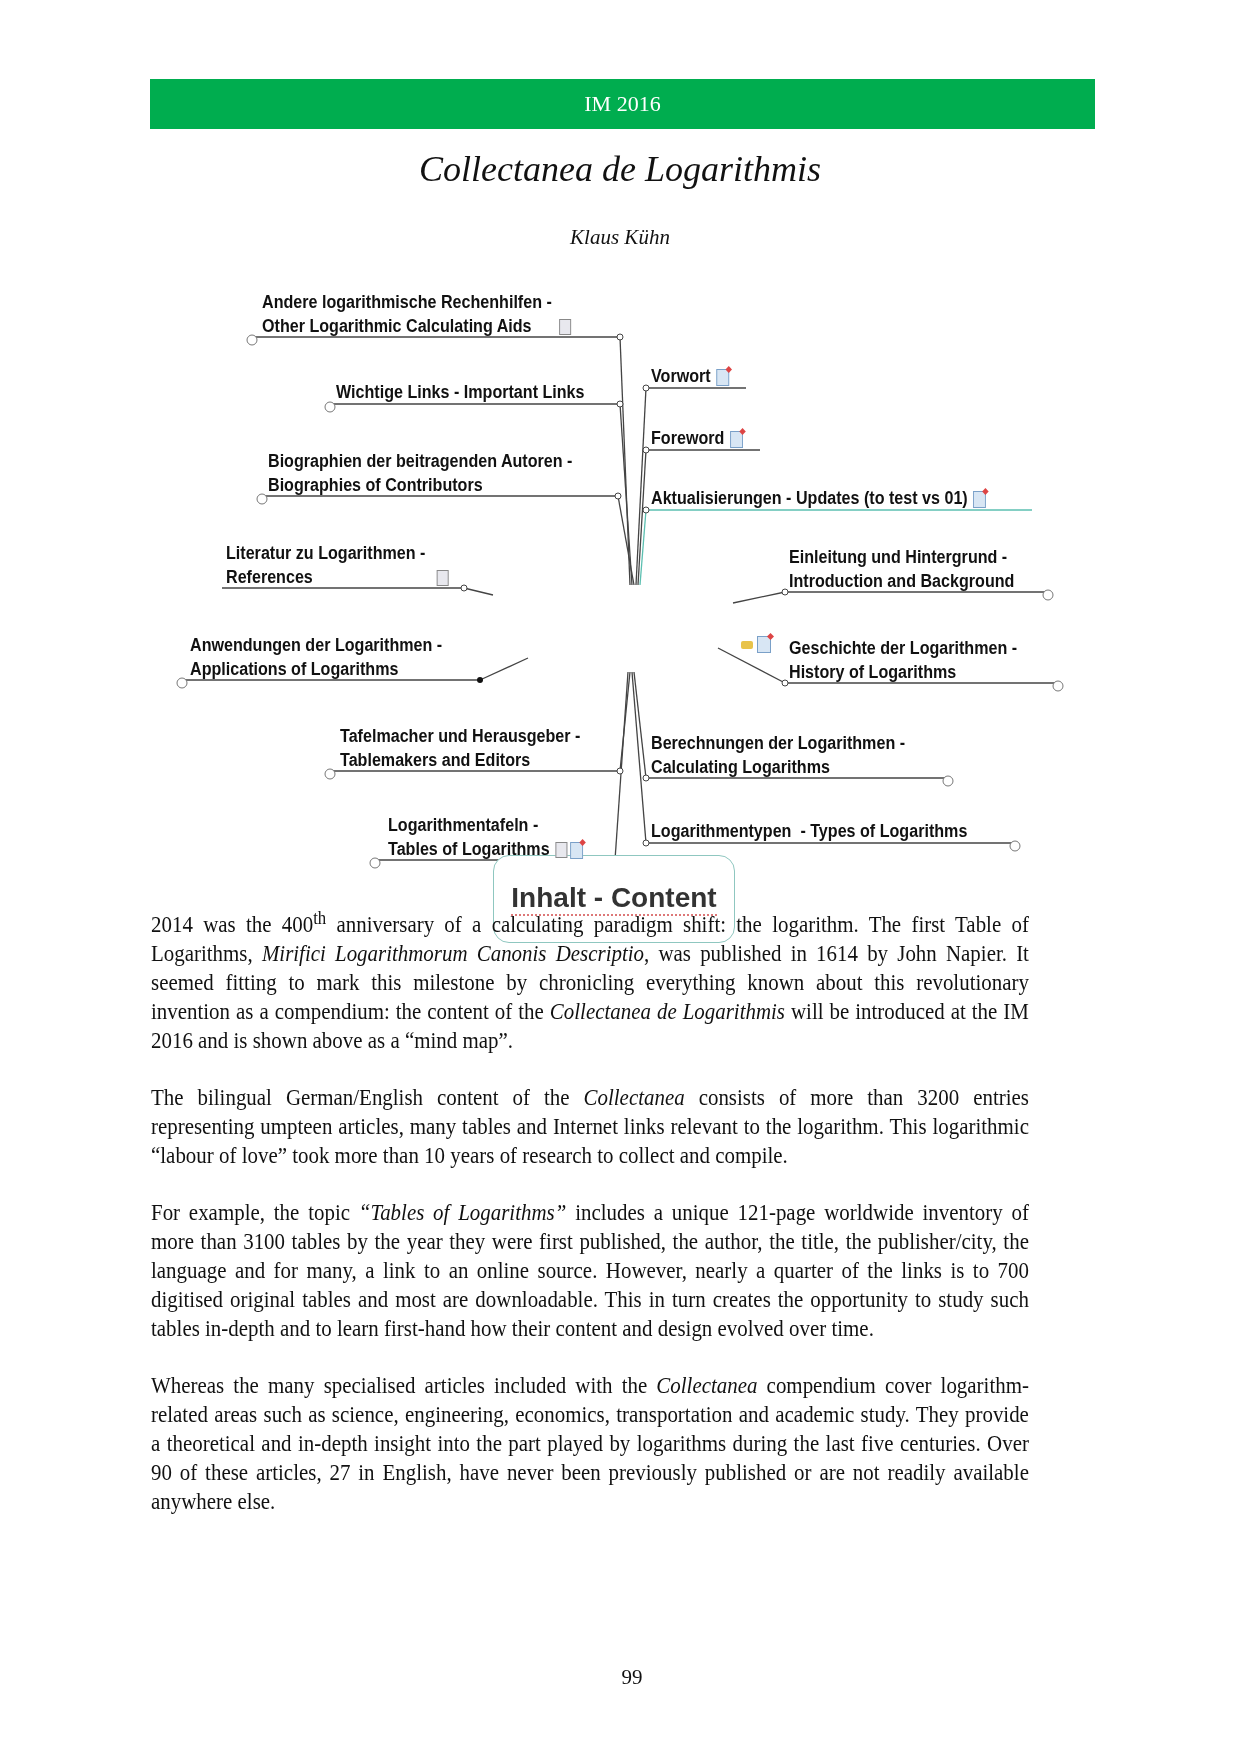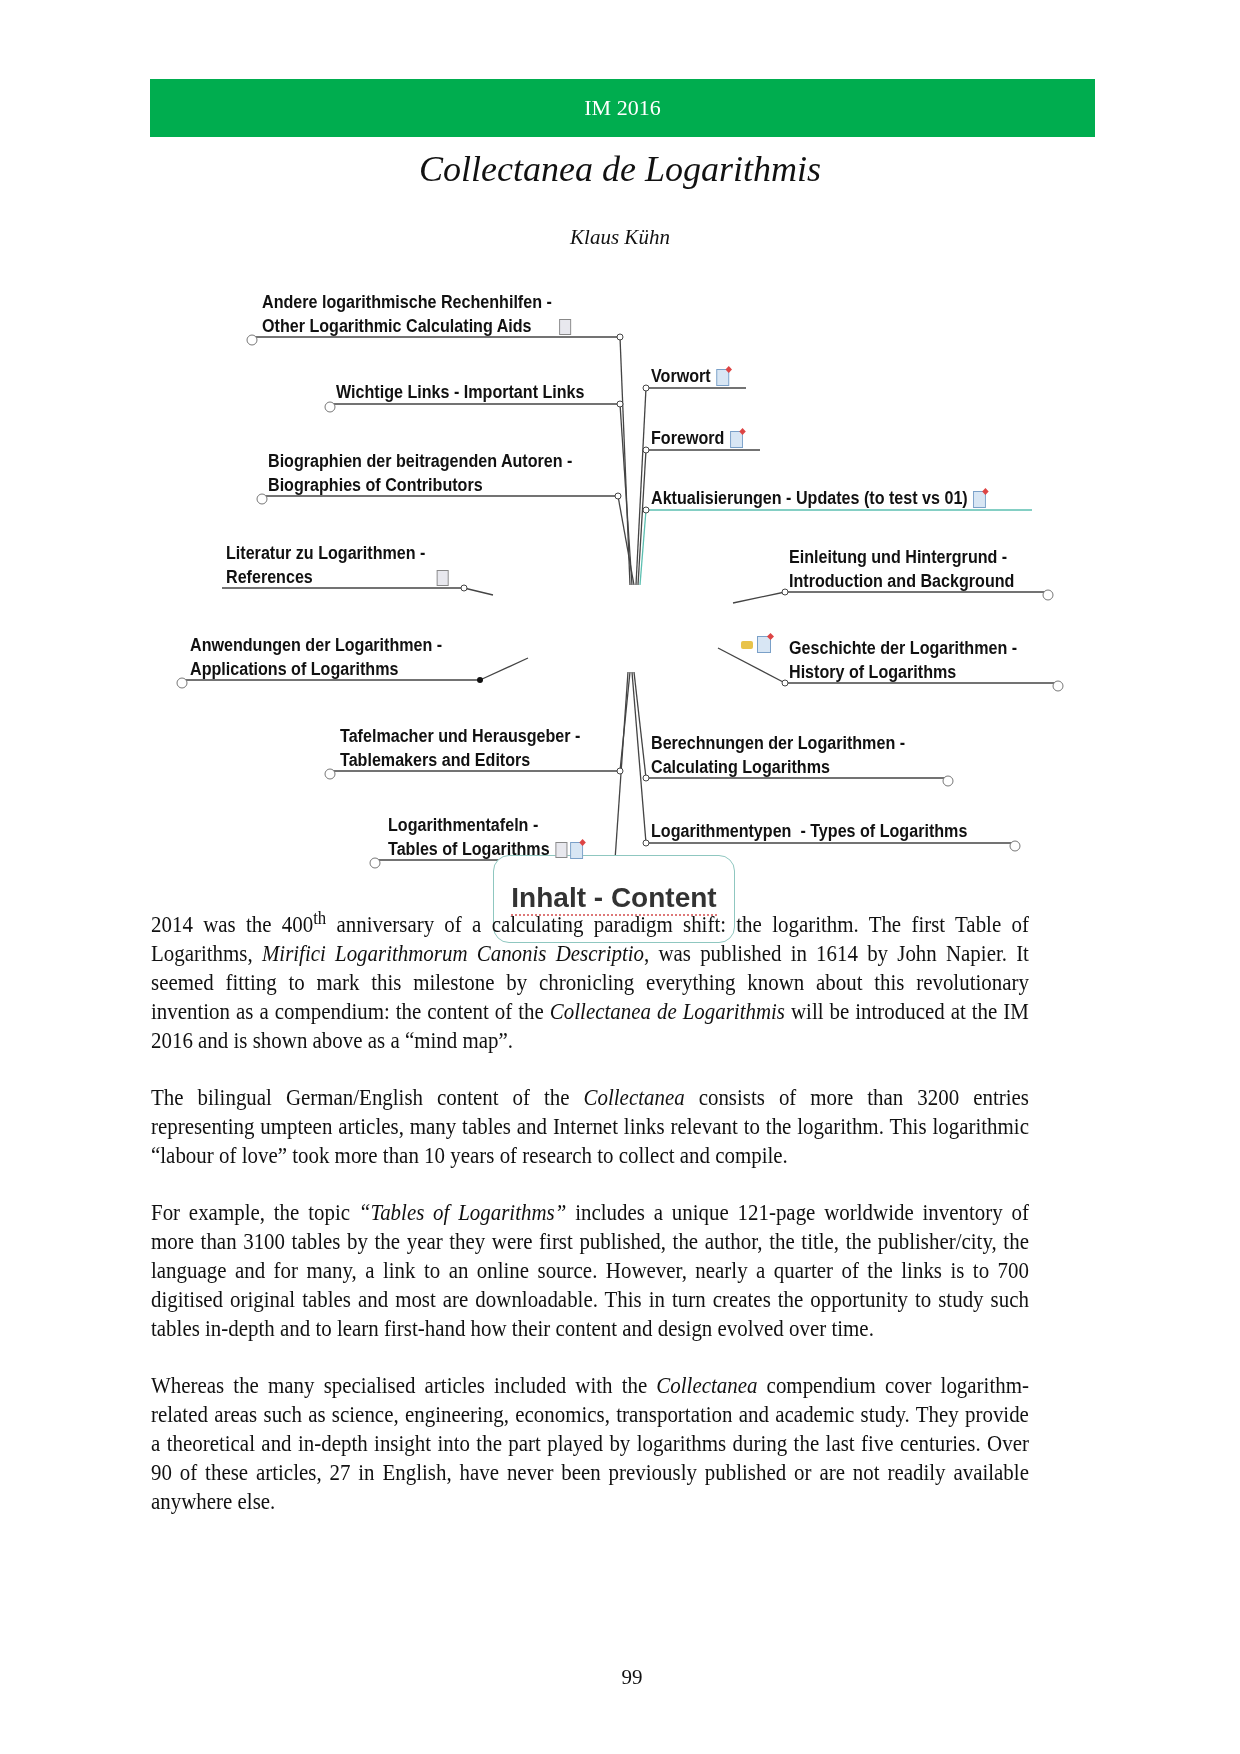--- a/index.html
+++ b/index.html
@@ -1,17 +1,17 @@
 <!DOCTYPE html>
 <html><head>
 <meta charset="utf-8">
 <style>
   html,body{margin:0;padding:0;background:#fff;}
   body{width:1240px;height:1754px;position:relative;overflow:hidden;font-family:"Liberation Serif",serif;color:#111;}
-  .header-bar{position:absolute;left:150px;top:79px;width:945px;height:58px;background:#00ad4f;color:#fff;font-family:"Liberation Serif",serif;font-size:22px;display:flex;align-items:center;justify-content:center;}
+  .header-bar{position:absolute;left:150px;top:79px;width:945px;height:50px;background:#00ad4f;color:#fff;font-family:"Liberation Serif",serif;font-size:22px;display:flex;align-items:center;justify-content:center;}
   .title{position:absolute;left:0;width:1240px;top:148px;text-align:center;font-style:italic;font-size:36px;font-family:"Liberation Serif",serif;}
   .author{position:absolute;left:0;width:1240px;top:225px;text-align:center;font-style:italic;font-size:21px;}
   .mindmap{position:absolute;left:0;top:270px;width:1240px;height:610px;}
   .node{position:absolute;font-family:"Liberation Sans",sans-serif;font-weight:bold;font-size:17.5px;line-height:24px;color:#111;white-space:nowrap;transform:scaleX(0.92);transform-origin:left top;}
   .central{position:absolute;left:493px;top:585px;width:240px;height:86px;border:1.5px solid #8fc7c0;border-radius:16px;background:#fff;display:flex;align-items:center;justify-content:center;font-family:"Liberation Sans",sans-serif;font-weight:bold;font-size:28px;color:#333;}
   .central span{border-bottom:2px dotted #d77;}
   .icon-doc{display:inline-block;width:11px;height:14px;border:1px solid #888;background:#e8e8ee;vertical-align:middle;margin-left:6px;}
   .icon-note{display:inline-block;width:12px;height:15px;border:1px solid #7aa0c8;background:#d8e6f4;vertical-align:middle;margin-left:6px;position:relative;}
   .icon-note::after{content:"";position:absolute;right:-3px;top:-3px;width:5px;height:5px;background:#d44;transform:rotate(45deg);}
   .icon-tag{display:inline-block;width:12px;height:8px;background:#e8c34a;border-radius:2px;vertical-align:middle;}

